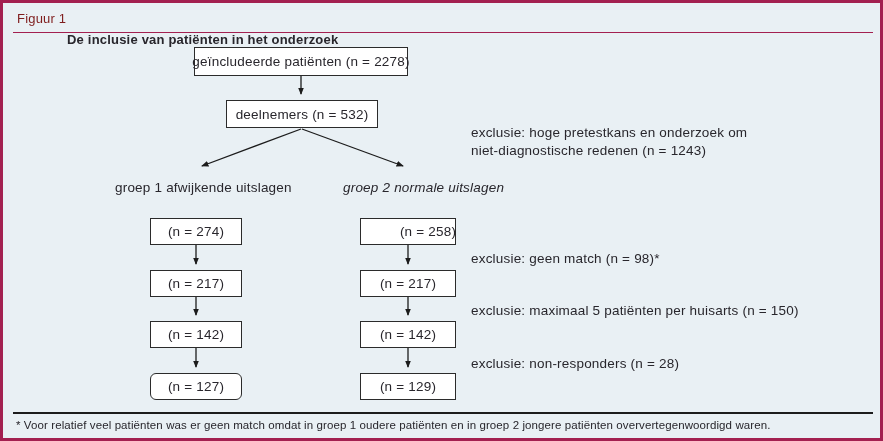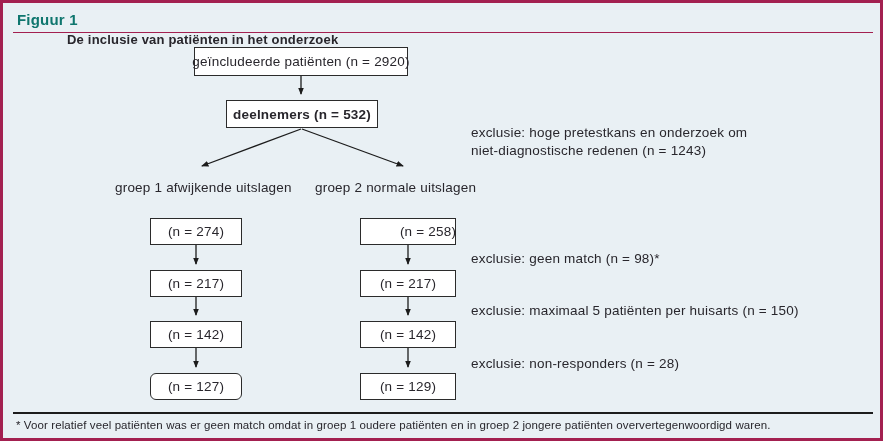--- a/index.html
+++ b/index.html
@@ -14,23 +14,23 @@
     background: #e9f0f4;
     border: 3px solid #a32050;
     box-sizing: border-box;
     overflow: hidden;
     color: #28262c;
   }
   .figure-label {
     position: absolute;
     left: 14px;
     top: 8px;
-    font-size: 15px;
-    font-weight: bold;
-    color: #0f766e;
+    font-size: 13px;
+    font-weight: normal;
+    color: #7f1d1d;
     letter-spacing: 0.2px;
   }
   .figure-title {
     position: absolute;
     left: 64px;
     top: 8px;
     font-size: 13px;
     font-weight: bold;
     color: #28262c;
     letter-spacing: 0.2px;
@@ -116,25 +116,25 @@
 
     <line x1="193" y1="242" x2="193" y2="261" stroke="#1c1c1c" stroke-width="1.3" marker-end="url(#ah)"></line>
     <line x1="193" y1="294" x2="193" y2="312" stroke="#1c1c1c" stroke-width="1.3" marker-end="url(#ah)"></line>
     <line x1="193" y1="345" x2="193" y2="364" stroke="#1c1c1c" stroke-width="1.3" marker-end="url(#ah)"></line>
 
     <line x1="405" y1="242" x2="405" y2="261" stroke="#1c1c1c" stroke-width="1.3" marker-end="url(#ah)"></line>
     <line x1="405" y1="294" x2="405" y2="312" stroke="#1c1c1c" stroke-width="1.3" marker-end="url(#ah)"></line>
     <line x1="405" y1="345" x2="405" y2="364" stroke="#1c1c1c" stroke-width="1.3" marker-end="url(#ah)"></line>
   </svg>
 
-  <div class="node" style="left:191px; top:44px; width:214px; height:29px;">geïncludeerde patiënten (n = 2920)</div>
-  <div class="node" style="left:223px; top:97px; width:152px; height:28px;font-weight:bold;">deelnemers (n = 532)</div>
+  <div class="node" style="left:191px; top:44px; width:214px; height:29px;">geïncludeerde patiënten (n = 2278)</div>
+  <div class="node" style="left:223px; top:97px; width:152px; height:28px;">deelnemers (n = 532)</div>
 
   <div class="group-label" style="left:112px; top:177px;">groep 1 afwijkende uitslagen</div>
-  <div class="group-label" style="left:312px; top:177px;">groep 2 normale uitslagen</div>
+  <div class="group-label" style="left:340px; top:177px;font-style:italic;">groep 2 normale uitslagen</div>
 
   <div class="node" style="left:147px; top:215px; width:92px; height:27px;">(n = 274)</div>
   <div class="node" style="left:147px; top:267px; width:92px; height:27px;">(n = 217)</div>
   <div class="node" style="left:147px; top:318px; width:92px; height:27px;">(n = 142)</div>
   <div class="node" style="left:147px; top:370px; width:92px; height:27px;border-radius:6px;">(n = 127)</div>
 
   <div class="node" style="left:357px; top:215px; width:96px; height:27px;padding-left:40px;">(n = 258)</div>
   <div class="node" style="left:357px; top:267px; width:96px; height:27px;">(n = 217)</div>
   <div class="node" style="left:357px; top:318px; width:96px; height:27px;">(n = 142)</div>
   <div class="node" style="left:357px; top:370px; width:96px; height:27px;">(n = 129)</div>

